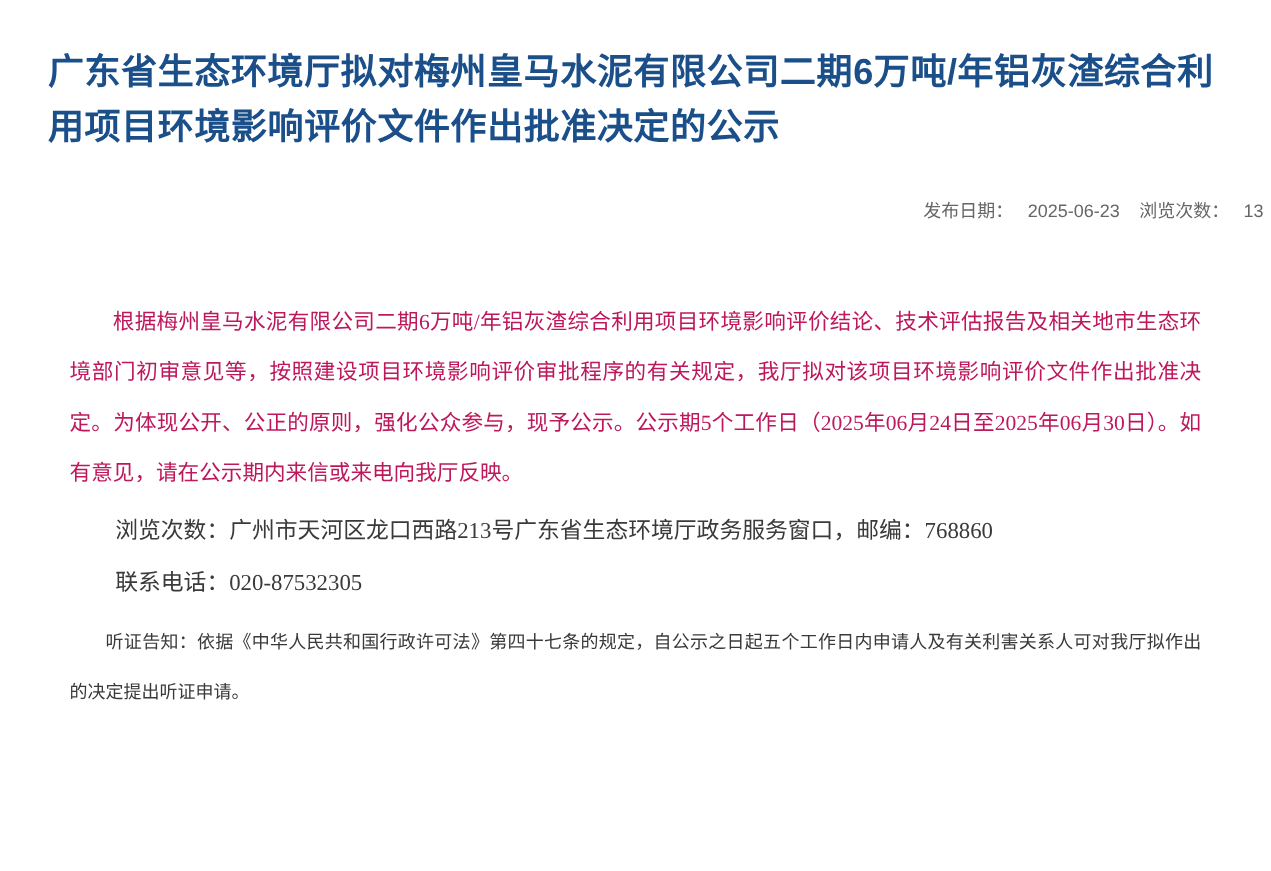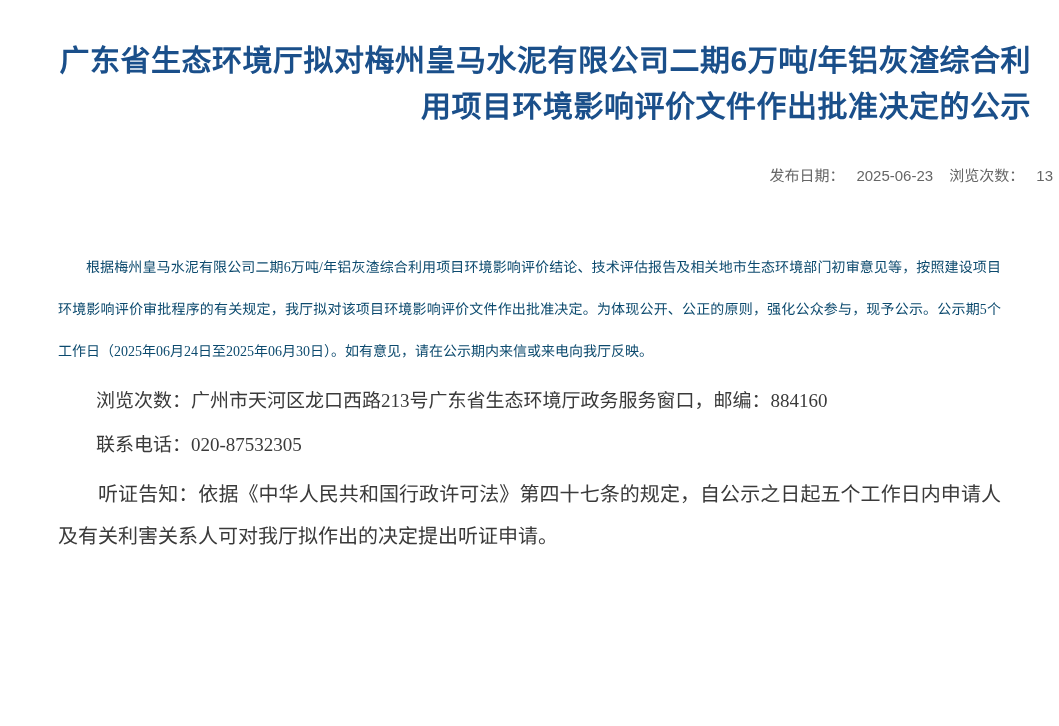--- a/index.html
+++ b/index.html
@@ -20,59 +20,59 @@
     box-sizing: border-box;
     padding: 0;
     position: relative;
   }
   .title {
     font-family: "Liberation Sans", "DejaVu Sans", sans-serif;
     font-weight: bold;
     font-size: 30px;
     line-height: 46px;
     color: #1a4f8a;
-    text-align: right;
+    text-align: left;
     padding: 18px 28px 0 28px;
     letter-spacing: 0.5px;
     margin-left: 12px;
   }
   .meta {
     text-align: right;
     font-family: "Liberation Sans", "DejaVu Sans", sans-serif;
     font-size: 15px;
     color: #666666;
     margin-top: 34px;
   }
   .meta span {
     margin: 0 6px;
   }
   .body-wrap {
     margin-top: 62px;
     padding: 0 58px 0 58px;
   }
   .para {
-    font-size: 14px;
+    font-size: 18px;
     line-height: 42px;
-    color: #0c4a6e;
+    color: #be185d;
     text-align: justify;
     text-justify: inter-ideograph;
     margin: 0 0 6px 0;
   }
   .indent {
     text-indent: 2em;
   }
   .info-line {
     font-size: 19px;
     line-height: 44px;
     color: #3a3a3a;
     text-indent: 2em;
     margin: 0;
   }
   .notice {
-    font-size: 20px;
+    font-size: 15px;
     line-height: 42px;
     color: #3a3a3a;
     text-indent: 2em;
     margin: 6px 0 0 0;
     text-align: justify;
     text-justify: inter-ideograph;
   }
 </style>
 </head>
 <body>
@@ -83,21 +83,21 @@
 
   <div class="meta">
     <span>发布日期：</span><span>2025-06-23</span>
     <span>浏览次数：</span><span>13</span>
   </div>
 
   <div class="body-wrap">
 
     <p class="para indent">根据梅州皇马水泥有限公司二期6万吨/年铝灰渣综合利用项目环境影响评价结论、技术评估报告及相关地市生态环境部门初审意见等，按照建设项目环境影响评价审批程序的有关规定，我厅拟对该项目环境影响评价文件作出批准决定。为体现公开、公正的原则，强化公众参与，现予公示。公示期5个工作日（2025年06月24日至2025年06月30日）。如有意见，请在公示期内来信或来电向我厅反映。</p>
 
-    <p class="info-line"><span>浏览次数：</span><span>广州市天河区龙口西路213号广东省生态环境厅政务服务窗口，邮编：884160</span></p>
+    <p class="info-line"><span>浏览次数：</span><span>广州市天河区龙口西路213号广东省生态环境厅政务服务窗口，邮编：768860</span></p>
 
     <p class="info-line"><span>联系电话：</span><span>020-87532305</span></p>
 
 
     <p class="notice">听证告知：依据《中华人民共和国行政许可法》第四十七条的规定，自公示之日起五个工作日内申请人及有关利害关系人可对我厅拟作出的决定提出听证申请。</p>
 
   </div>
 </div>
 
 </body></html>

